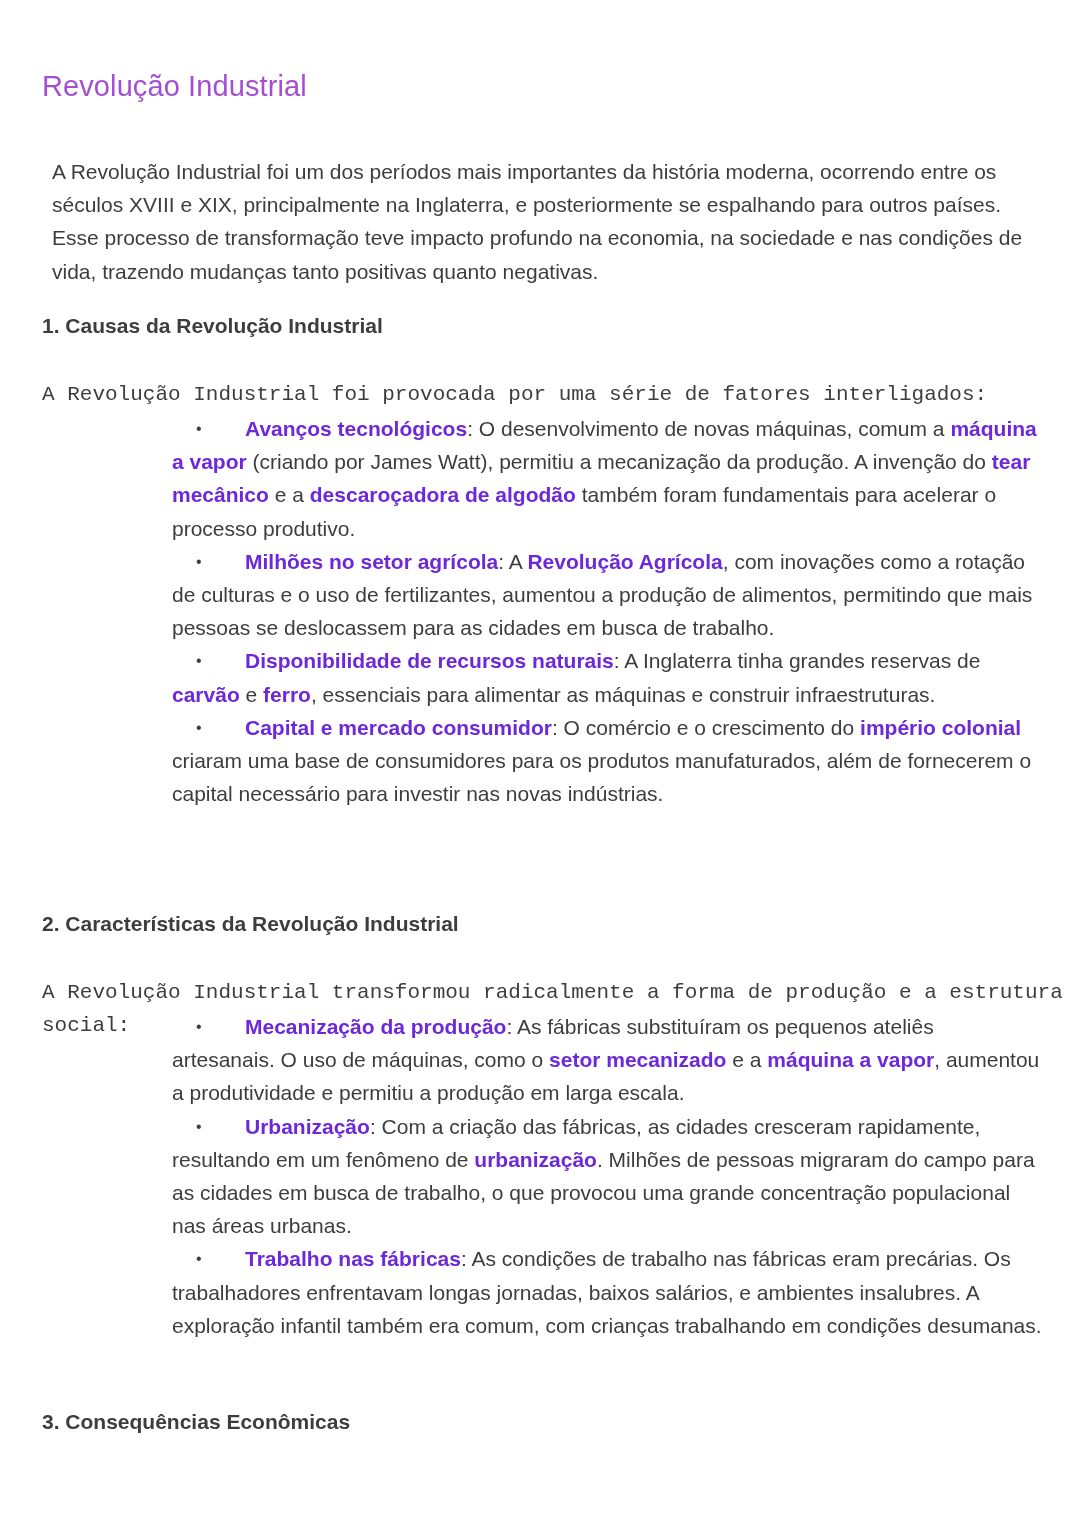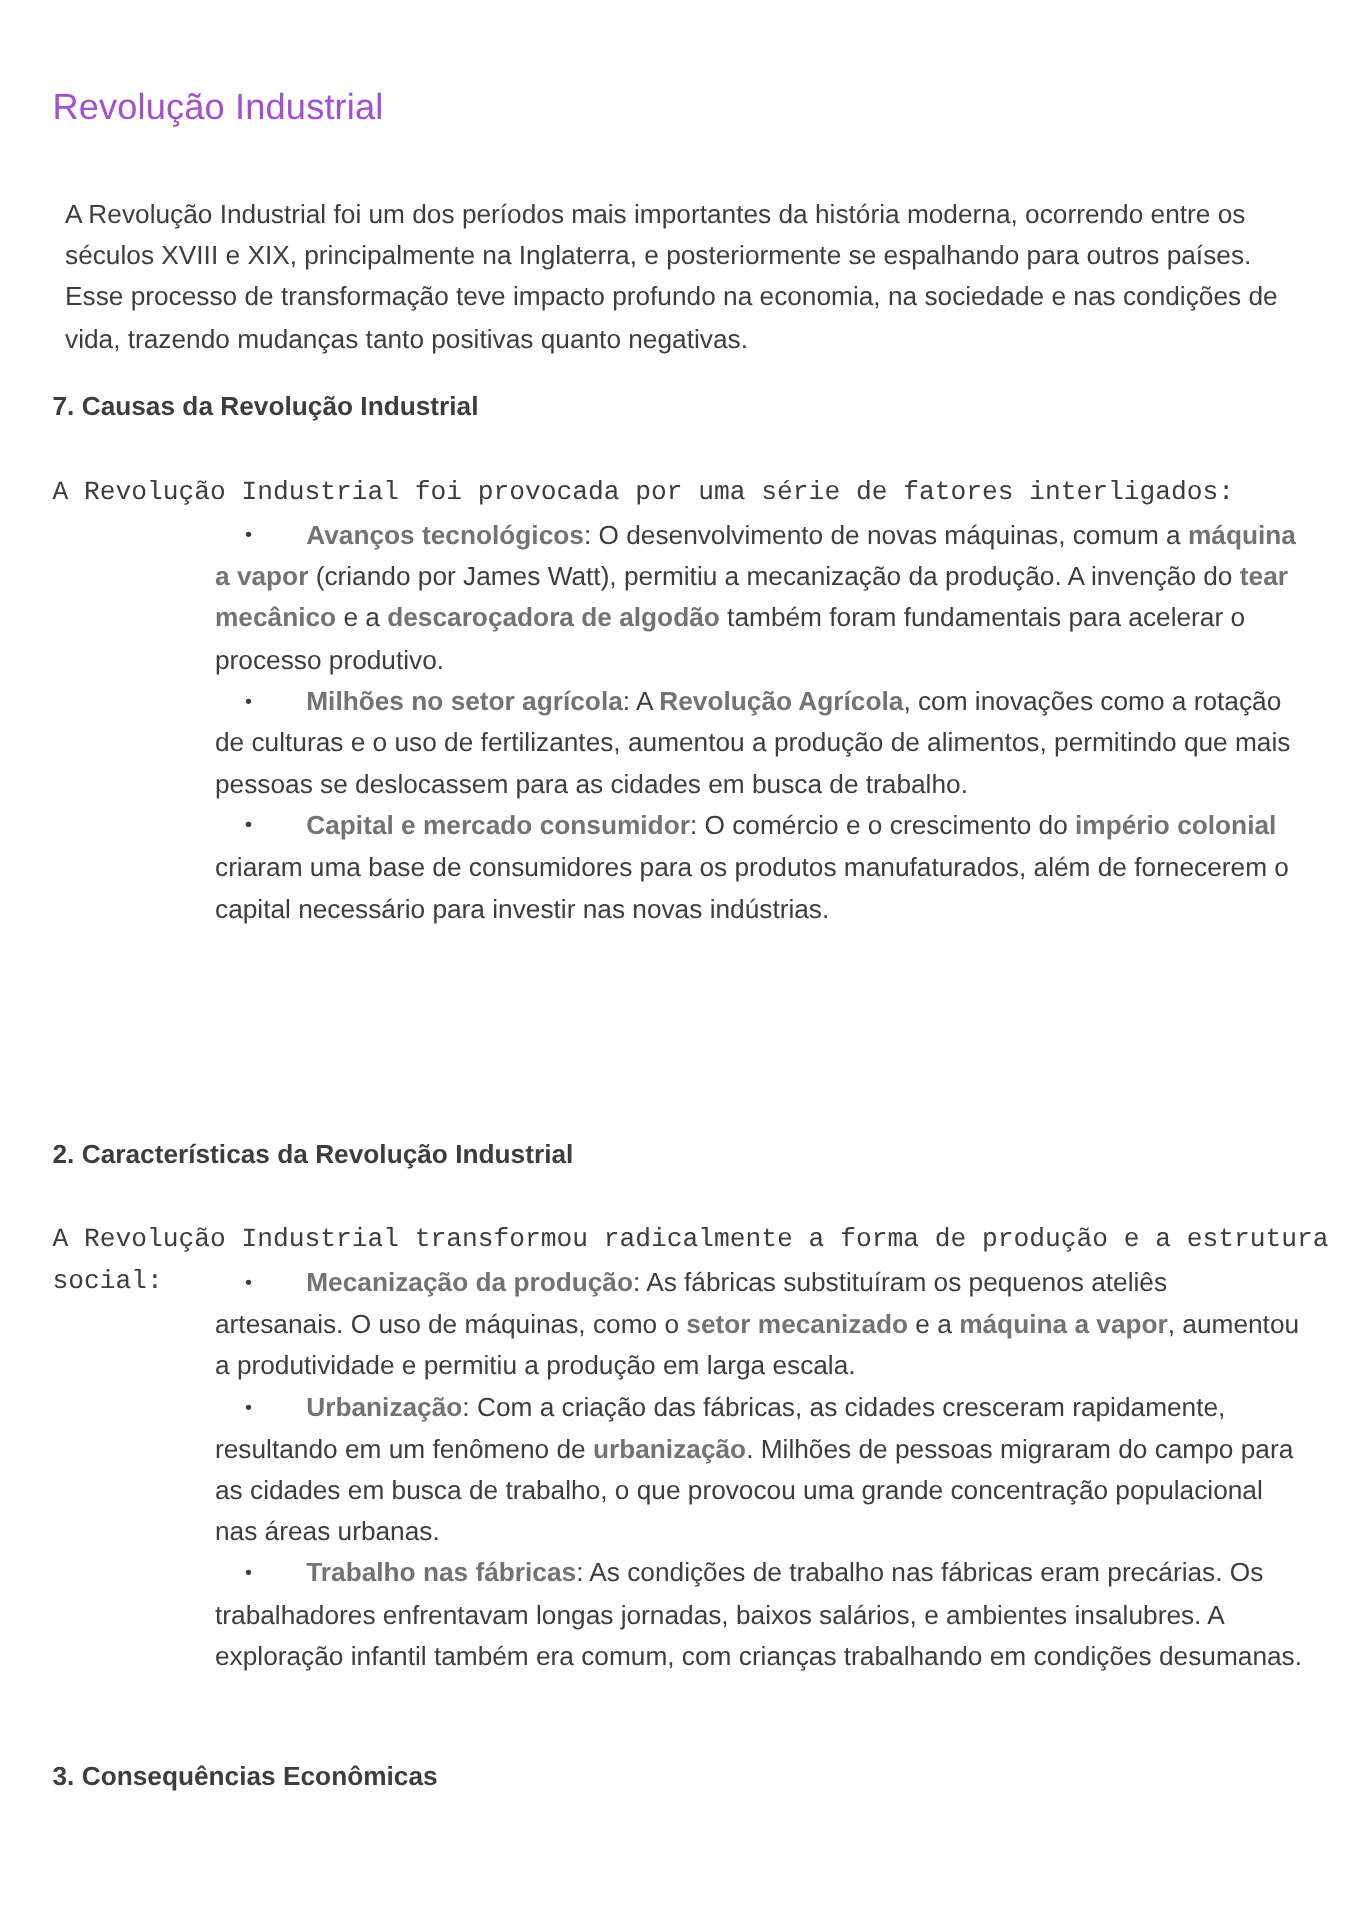--- a/index.html
+++ b/index.html
@@ -70,36 +70,36 @@
       text-indent: 73px;
     }
     .bullet {
       position: absolute;
       left: 24px;
       top: 0;
       text-indent: 0;
       font-size: 16px;
       color: #3d3d3d;
     }
-    b { font-weight: 700; color: #737373; }
+    b { font-weight: 700; color: #6d28d9; }
   </style>
 </head>
 <body>
 
 <div class="page">
   <h1 class="title">Revolução Industrial</h1>
 
   <p class="intro"><span>A Revolução Industrial foi um dos períodos mais importantes da história moderna, ocorrendo entre os séculos XVIII e XIX, principalmente na Inglaterra, e posteriormente se espalhando para outros países. Esse processo de transformação teve impacto profundo na economia, na sociedade e nas condições de vida, trazendo mudanças tanto positivas quanto negativas.</span></p>
 
-  <h2 class="h2" style="top:314px">7. Causas da Revolução Industrial</h2>
+  <h2 class="h2" style="top:314px">1. Causas da Revolução Industrial</h2>
   <p class="lead" style="top:378px">A Revolução Industrial foi provocada por uma série de fatores interligados:</p>
   <ul class="list" style="top:412px">
     <li><span class="bullet">•</span><span><b>Avanços tecnológicos</b><span>: O desenvolvimento de novas máquinas, comum a </span><b>máquina a vapor</b><span> (criando por James Watt), permitiu a mecanização da produção. A invenção do </span><b>tear mecânico</b><span> e a </span><b>descaroçadora de algodão</b><span> também foram fundamentais para acelerar o processo produtivo.</span></span></li>
     <li><span class="bullet">•</span><span><b>Milhões no setor agrícola</b><span>: A </span><b>Revolução Agrícola</b><span>, com inovações como a rotação de culturas e o uso de fertilizantes, aumentou a produção de alimentos, permitindo que mais pessoas se deslocassem para as cidades em busca de trabalho.</span></span></li>
-    <li><span class="bullet">•</span></li>
+    <li><span class="bullet">•</span><span><b>Disponibilidade de recursos naturais</b><span>: A Inglaterra tinha grandes reservas de </span><b>carvão</b><span> e </span><b>ferro</b><span>, essenciais para alimentar as máquinas e construir infraestruturas.</span></span></li>
     <li><span class="bullet">•</span><span><b>Capital e mercado consumidor</b><span>: O comércio e o crescimento do </span><b>império colonial</b><span> criaram uma base de consumidores para os produtos manufaturados, além de fornecerem o capital necessário para investir nas novas indústrias.</span></span></li>
   </ul>
 
   <h2 class="h2" style="top:912px">2. Características da Revolução Industrial</h2>
   <p class="lead" style="top:976px">A Revolução Industrial transformou radicalmente a forma de produção e a estrutura social:</p>
   <ul class="list" style="top:1010px">
     <li><span class="bullet">•</span><span><b>Mecanização da produção</b><span>: As fábricas substituíram os pequenos ateliês artesanais. O uso de máquinas, como o </span><b>setor mecanizado</b><span> e a </span><b>máquina a vapor</b><span>, aumentou a produtividade e permitiu a produção em larga escala.</span></span></li>
     <li><span class="bullet">•</span><span><b>Urbanização</b><span>: Com a criação das fábricas, as cidades cresceram rapidamente, resultando em um fenômeno de </span><b>urbanização</b><span>. Milhões de pessoas migraram do campo para as cidades em busca de trabalho, o que provocou uma grande concentração populacional nas áreas urbanas.</span></span></li>
     <li><span class="bullet">•</span><span><b>Trabalho nas fábricas</b><span>: As condições de trabalho nas fábricas eram precárias. Os trabalhadores enfrentavam longas jornadas, baixos salários, e ambientes insalubres. A exploração infantil também era comum, com crianças trabalhando em condições desumanas.</span></span></li>
   </ul>

